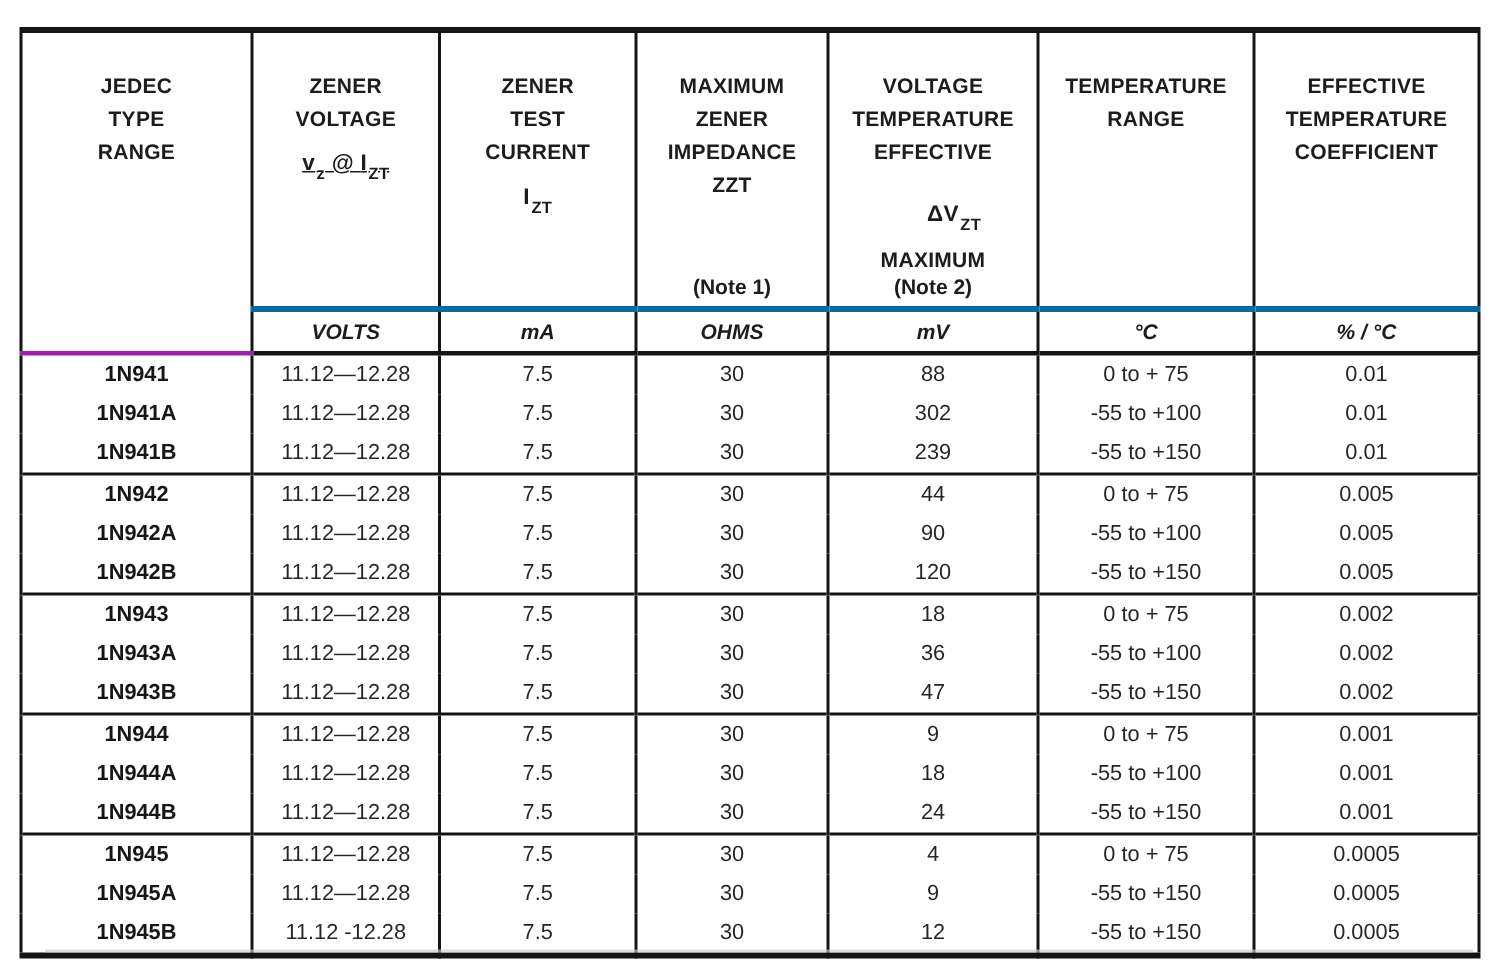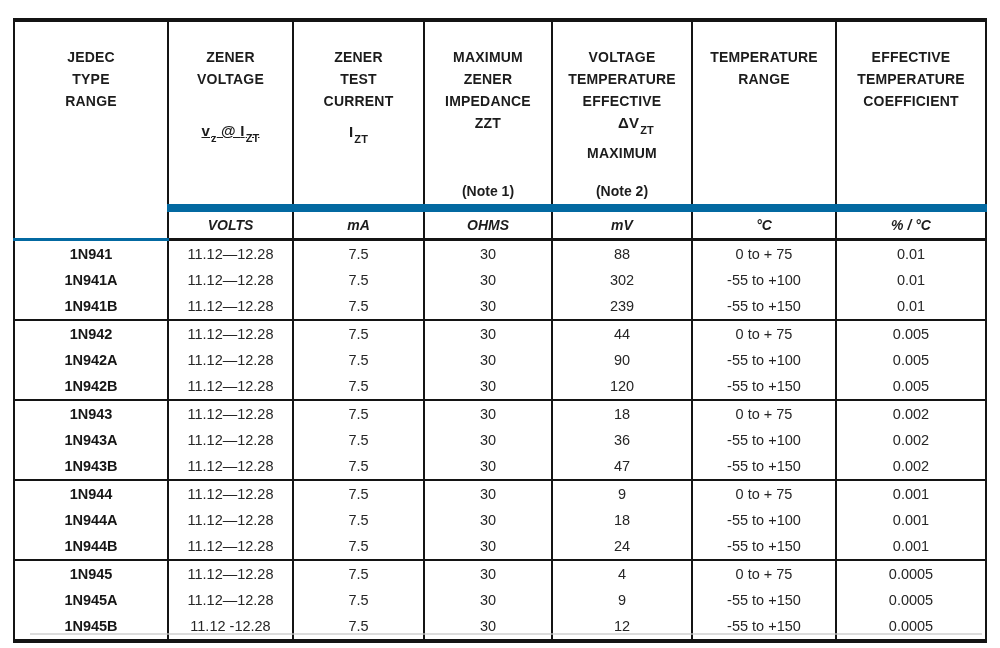--- a/index.html
+++ b/index.html
@@ -33,45 +33,45 @@
     border-right: 2px solid #141414;
     padding: 0;
     text-align: center;
     vertical-align: top;
   }
   
   thead th.hdr {
     height: 182px;
     font-size: 14px;
     font-weight: bold;
-    border-bottom: 8px solid #0369a1;
+    border-bottom: 4px solid #0369a1;
     position: relative;
   }
   thead th.hdr .hcell {
     padding-top: 24px;
     line-height: 22px;
     letter-spacing: 0.2px;
   }
   thead th.corner {
-    border-bottom: 3px solid #0369a1;
+    border-bottom: 3px solid #a21caf;
   }
   .formula {
     font-weight: bold;
     font-size: 15px;
     white-space: nowrap;
   }
   .formula .sub {
     font-size: 11px;
     position: relative;
     top: 6px;
     margin-left: 1px;
   }
-  .f-gap2 { margin-top: 30px; text-decoration: underline; }
+  .f-gap2 { margin-top: 8px; text-decoration: underline; }
   .f-gap3 { margin-top: 9px; }
-  .f-gap5 { margin-top: 0; padding-left: 28px; }
+  .f-gap5 { margin-top: 20px; padding-left: 28px; }
   .after-line { margin-top: 7px; }
   .note {
     position: absolute;
     bottom: 5px;
     left: 0;
     right: 0;
     font-size: 14px;
     font-weight: bold;
   }
   

